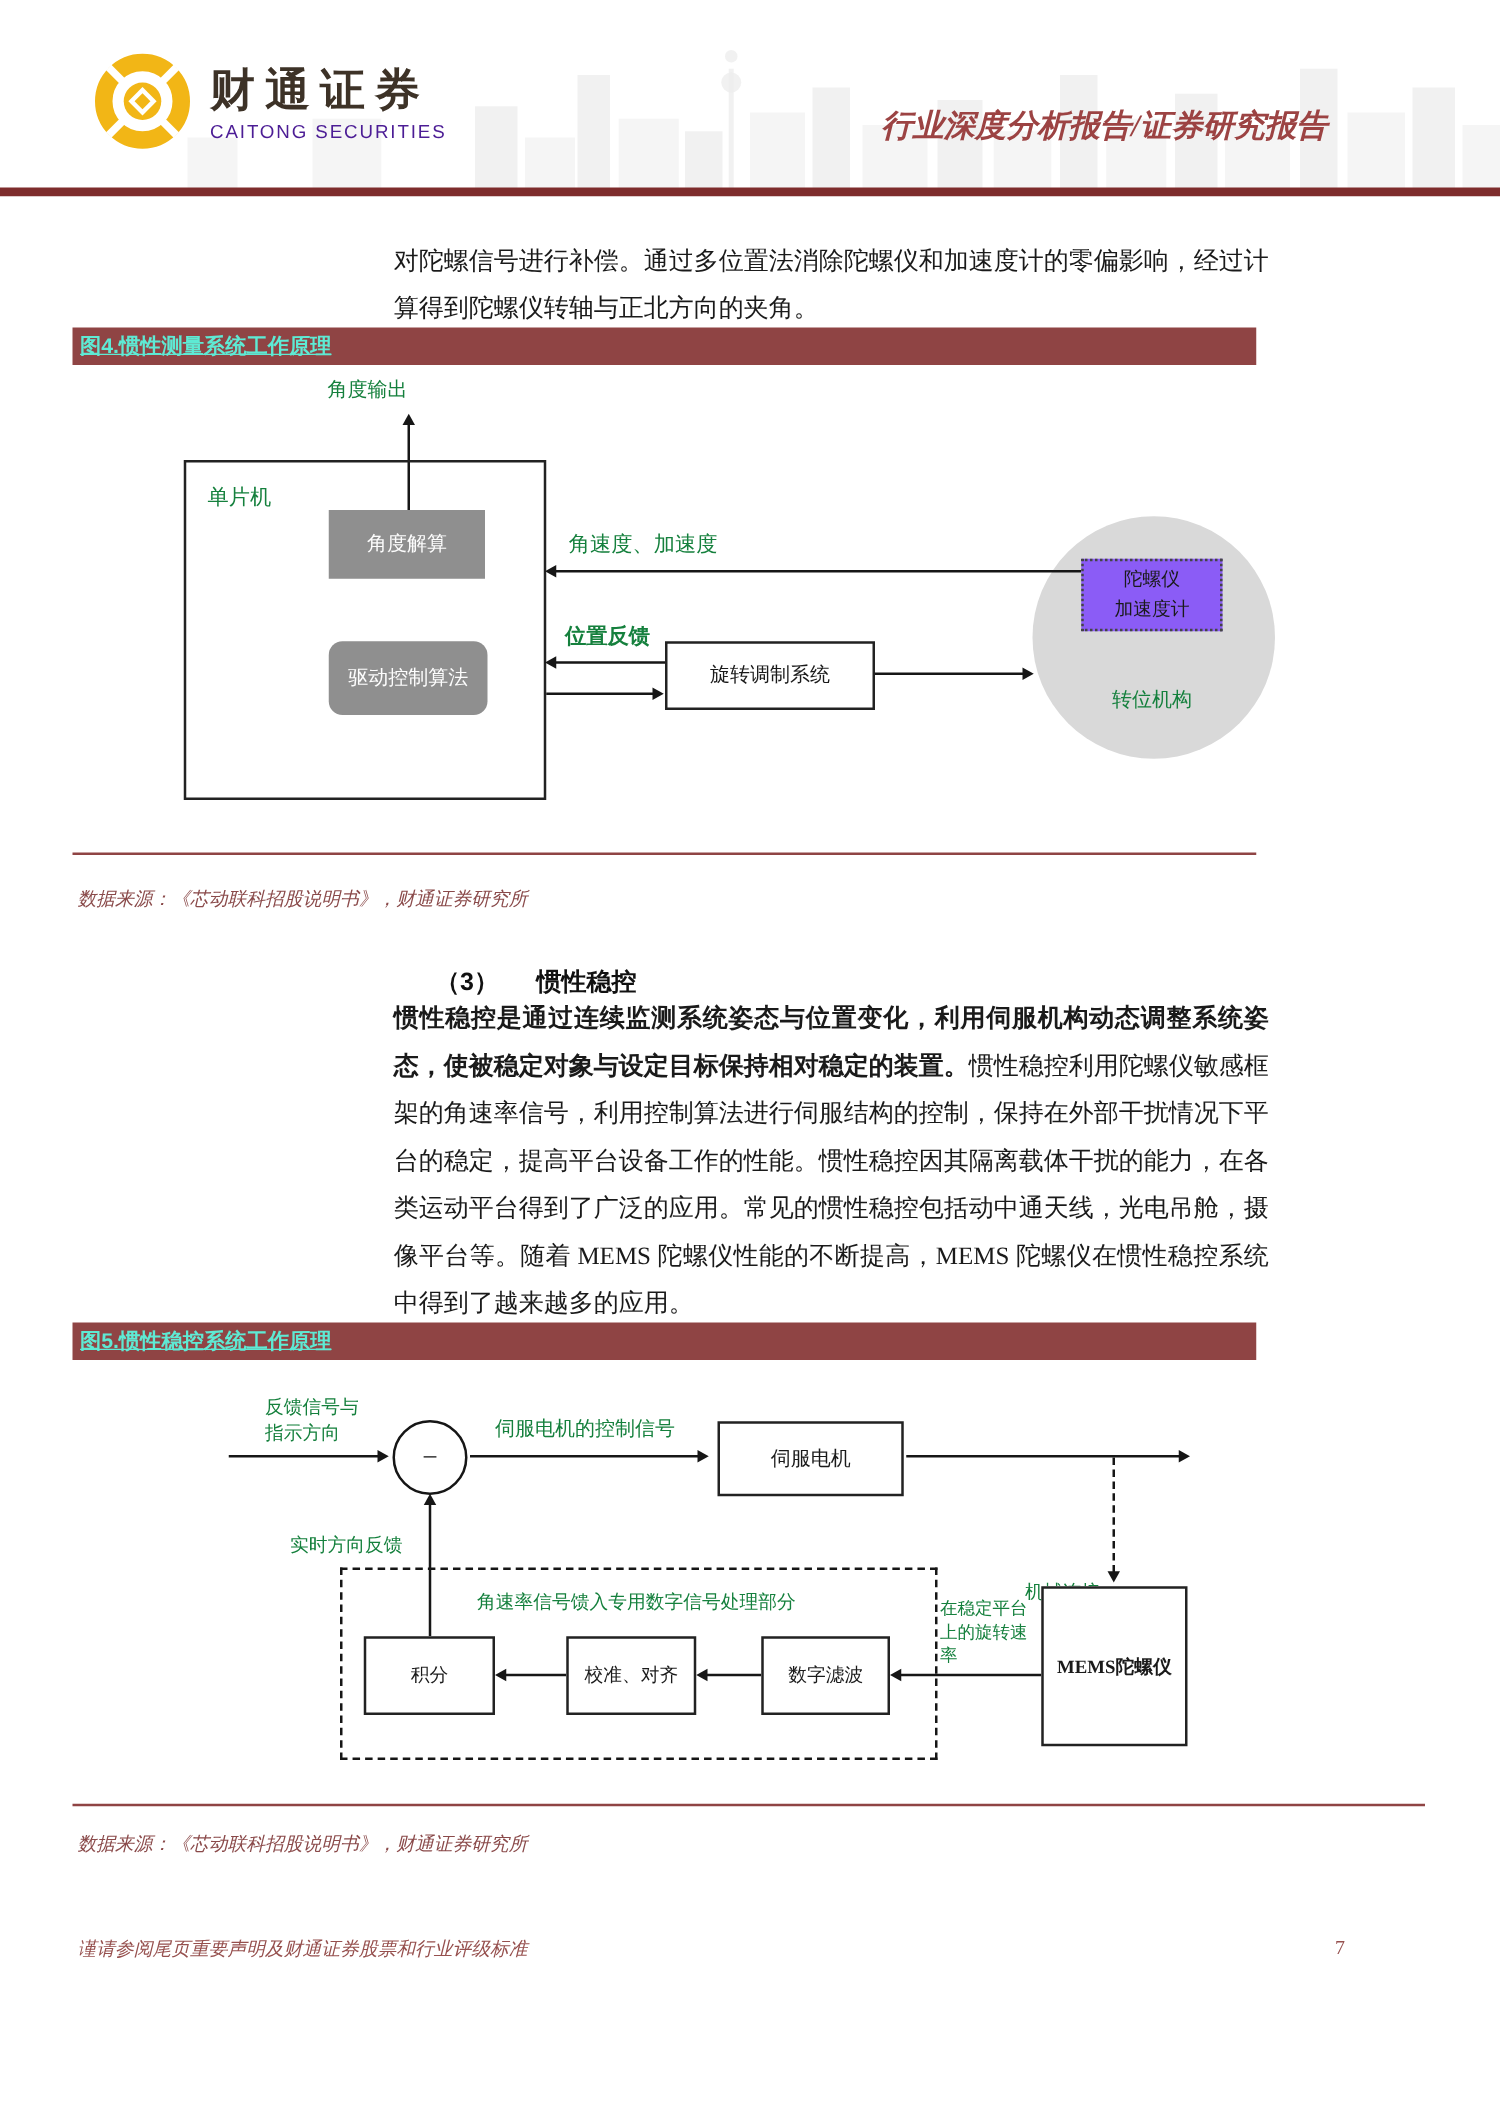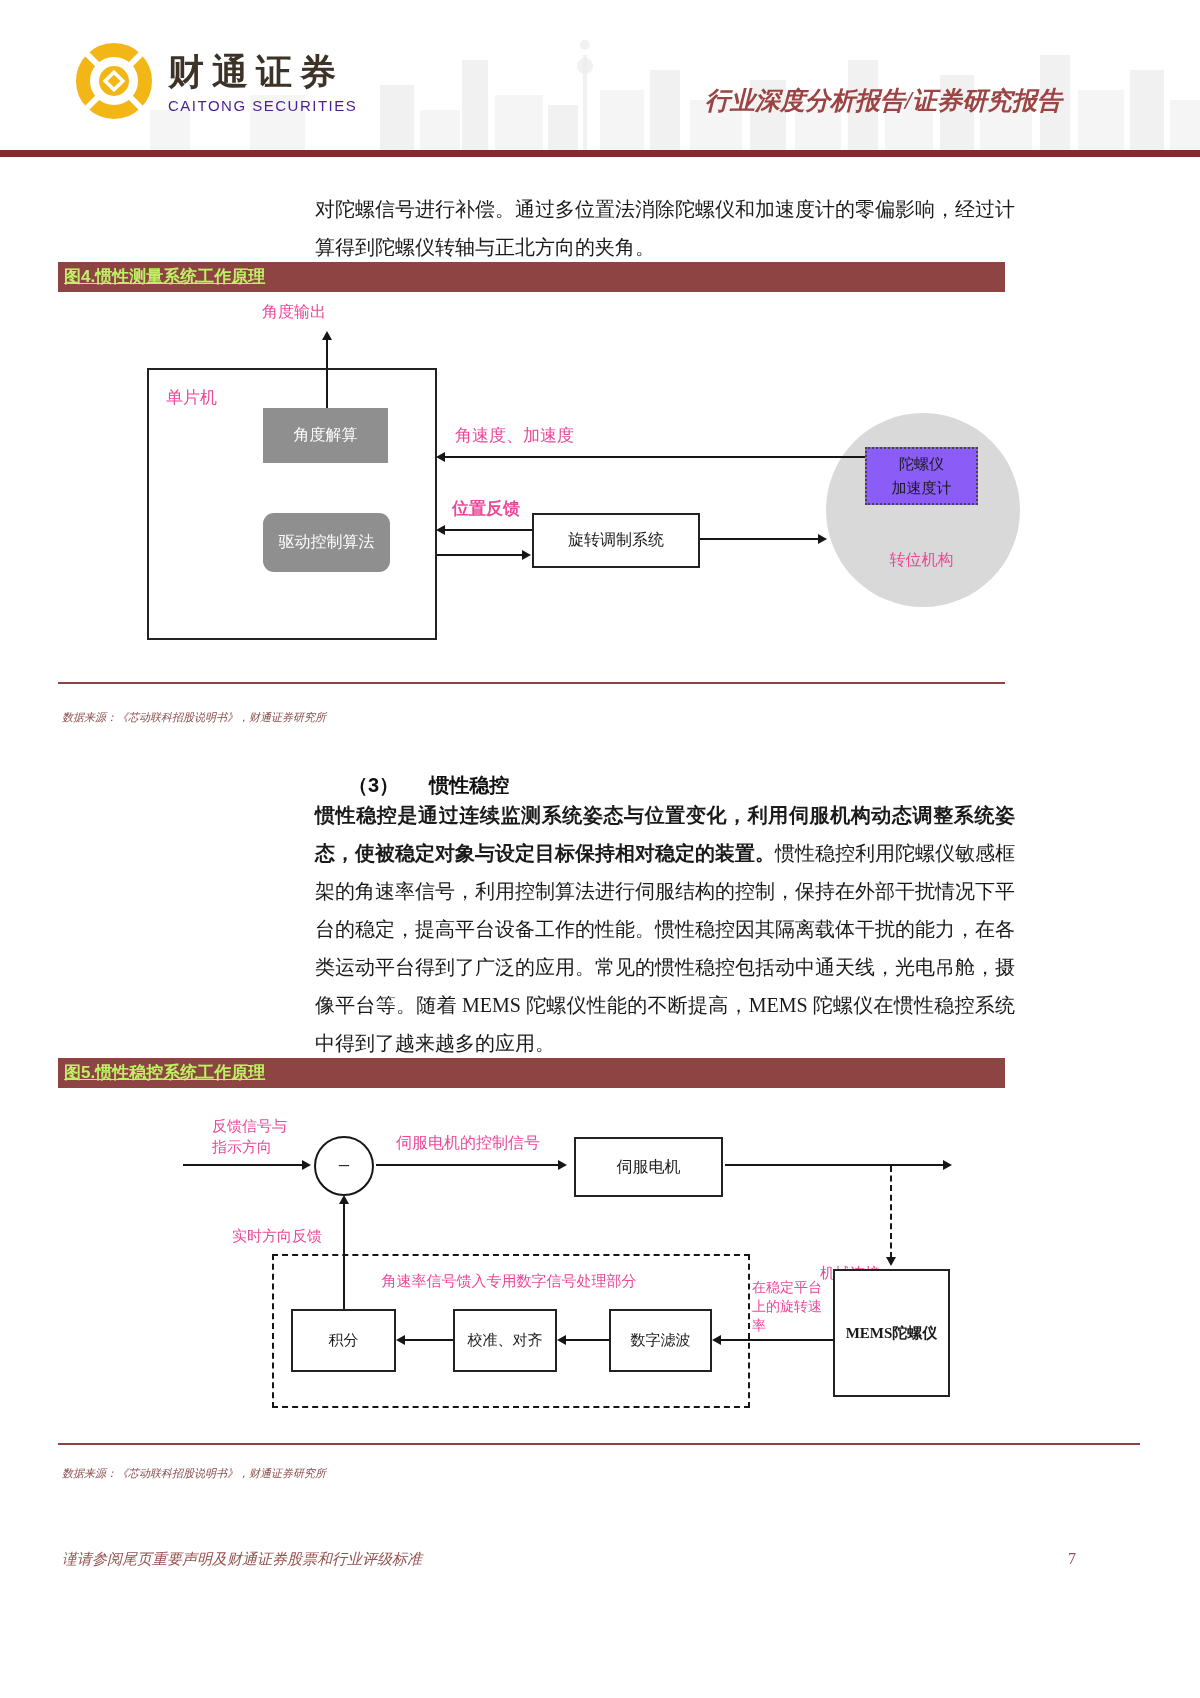--- a/index.html
+++ b/index.html
@@ -16,40 +16,40 @@
   .report-type{font-size:25px;font-weight:bold;font-style:italic;color:#9c4343;font-family:"Liberation Serif",serif;}
   .thickrule{position:absolute;left:0;top:150px;width:1200px;height:7px;background:#7e2c2c;z-index:2;}
   
   .para{position:absolute;left:315px;width:700px;font-size:20px;line-height:38px;z-index:2;}
   .pline{text-align:justify;text-align-last:justify;text-justify:inter-character;}
   .pline.last{text-align:left;text-align-last:left;}
   .b{font-weight:bold;}
   .sec-head{position:absolute;left:348px;top:772px;display:flex;gap:30px;font-size:20px;font-weight:bold;
             font-family:"Liberation Sans",sans-serif;color:#111;z-index:2;}
   
-  .figbar{position:absolute;left:58px;width:947px;height:30px;background:#8f4444;color:#bef264;
+  .figbar{position:absolute;left:58px;width:947px;height:30px;background:#8f4444;color:#5eead4;
           font-size:17px;font-weight:bold;line-height:30px;padding-left:6px;box-sizing:border-box;
           font-family:"Liberation Sans",sans-serif;z-index:2;}
   .figbar span{text-decoration:underline;}
   .thinrule{position:absolute;left:58px;height:2px;background:#8f4444;z-index:2;}
-  .source{position:absolute;left:62px;font-size:11px;font-style:italic;color:#8a4a4a;z-index:2;font-family:Liberation Mono, monospace;}
+  .source{position:absolute;left:62px;font-size:15px;font-style:italic;color:#8a4a4a;z-index:2;font-family:Liberation Mono, monospace;}
   
   .box{position:absolute;border:2px solid #222;background:#fff;display:flex;align-items:center;
        justify-content:center;font-size:16px;z-index:3;box-sizing:border-box;}
   .graybox{position:absolute;background:#8f8f8f;color:#fdfdfd;display:flex;align-items:center;
        justify-content:center;font-size:16px;z-index:3;}
   .hl{position:absolute;height:0;border-top:2px solid #161616;z-index:2;}
   .vl{position:absolute;width:0;border-left:2px solid #161616;z-index:2;}
   .vdash{position:absolute;width:0;border-left:2px dashed #161616;z-index:2;}
   .ah{position:absolute;width:0;height:0;z-index:3;}
   .ah.r{border-top:5px solid transparent;border-bottom:5px solid transparent;border-left:9px solid #161616;}
   .ah.l{border-top:5px solid transparent;border-bottom:5px solid transparent;border-right:9px solid #161616;}
   .ah.u{border-left:5px solid transparent;border-right:5px solid transparent;border-bottom:9px solid #161616;}
   .ah.d{border-left:5px solid transparent;border-right:5px solid transparent;border-top:9px solid #161616;}
-  .dlabel{position:absolute;font-size:16px;color:#ec4899;z-index:3;white-space:nowrap;}
+  .dlabel{position:absolute;font-size:16px;color:#15803d;z-index:3;white-space:nowrap;}
   .circle-big{position:absolute;border-radius:50%;background:#d9d9d9;z-index:1;}
   .dotbox{position:absolute;border:2px dotted #444;background:#8b5cf6;z-index:3;text-align:center;
           font-size:15px;line-height:24px;padding-top:3px;box-sizing:border-box;}
   .dashbox{position:absolute;border:2px dashed #161616;z-index:1;}
   .sumcircle{position:absolute;border:2px solid #161616;border-radius:50%;background:#fff;display:flex;
              align-items:center;justify-content:center;font-size:22px;z-index:3;box-sizing:border-box;}
   
   .footer-text{position:absolute;font-size:15px;font-style:italic;color:#96504e;z-index:2;}
 </style>
 </head>

